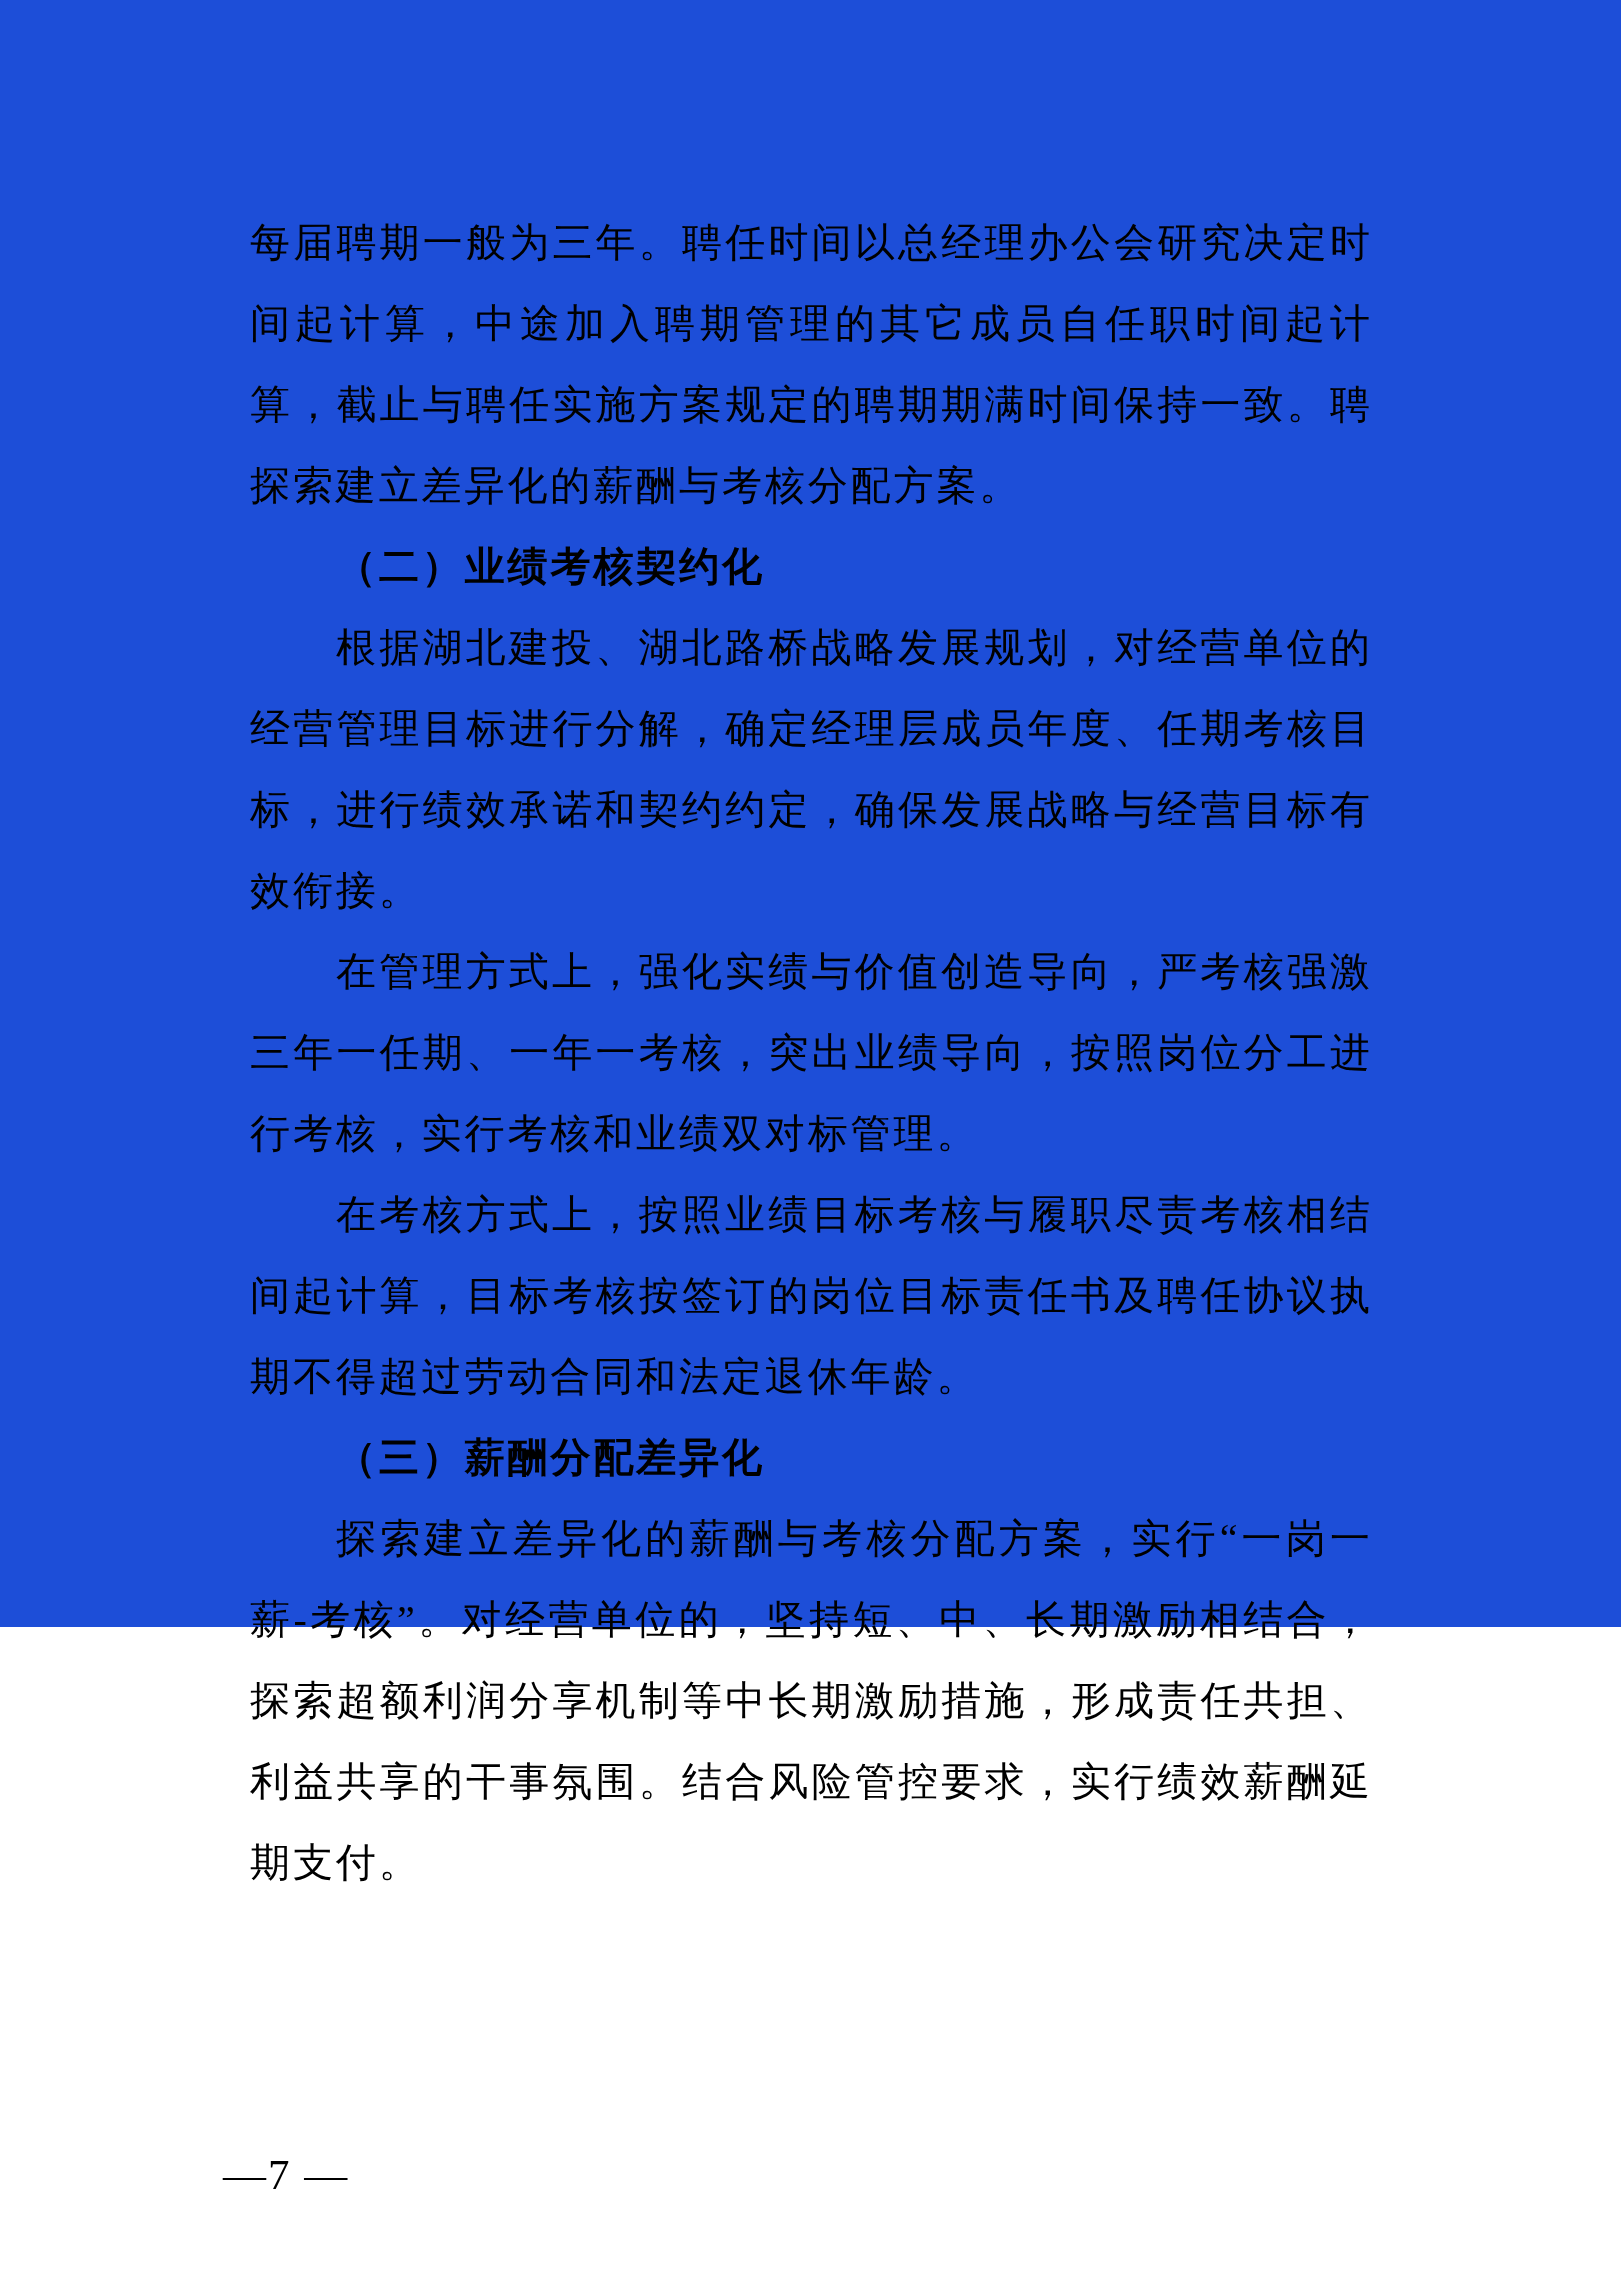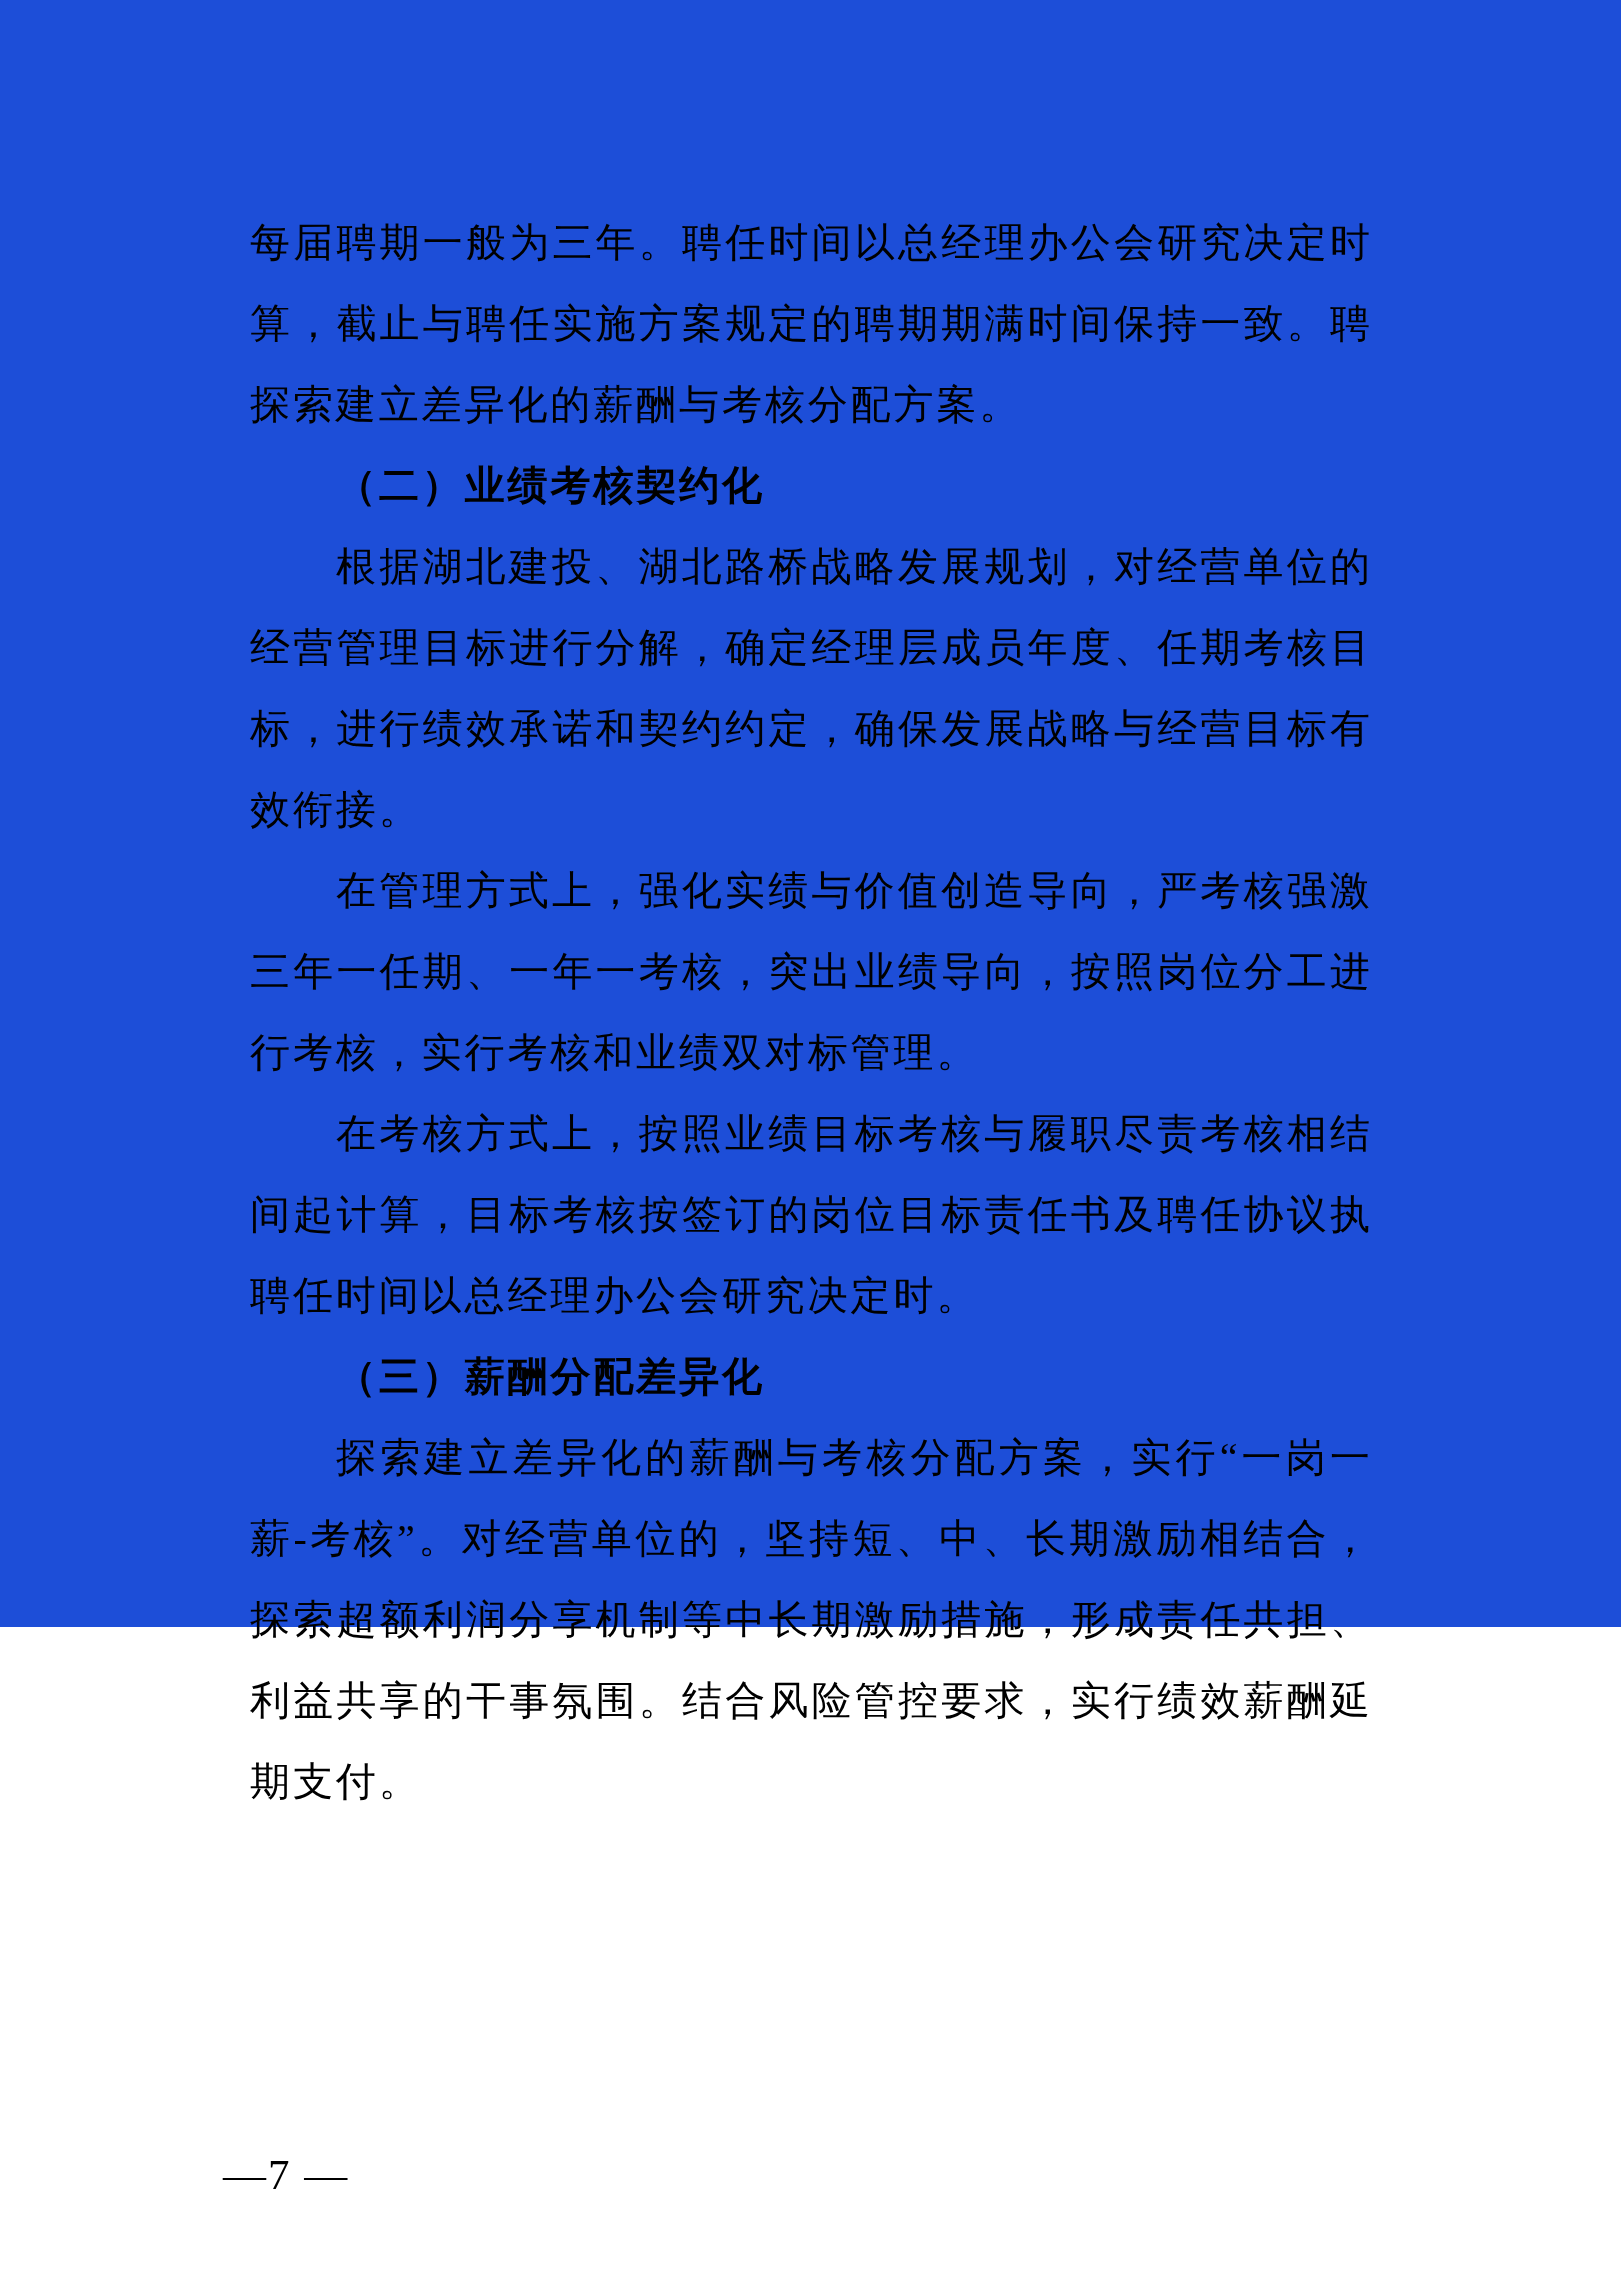--- a/index.html
+++ b/index.html
@@ -49,33 +49,34 @@
       letter-spacing: 2px;
       white-space: pre;
     }
   </style>
 </head>
 <body>
 
 <div class="page">
   <div class="text-block">
     <div class="line j">每届聘期一般为三年。聘任时间以总经理办公会研究决定时</div>
+    <div class="line j">间起计算，中途加入聘期管理的其它成员自任职时间起计</div>
     <div class="line j">算，截止与聘任实施方案规定的聘期期满时间保持一致。聘</div>
     <div class="line">探索建立差异化的薪酬与考核分配方案。</div>
     <div class="line heading indent">（二）业绩考核契约化</div>
     <div class="line j indent">根据湖北建投、湖北路桥战略发展规划，对经营单位的</div>
     <div class="line j">经营管理目标进行分解，确定经理层成员年度、任期考核目</div>
     <div class="line j">标，进行绩效承诺和契约约定，确保发展战略与经营目标有</div>
     <div class="line">效衔接。</div>
     <div class="line j indent">在管理方式上，强化实绩与价值创造导向，严考核强激</div>
     <div class="line j">三年一任期、一年一考核，突出业绩导向，按照岗位分工进</div>
     <div class="line">行考核，实行考核和业绩双对标管理。</div>
     <div class="line j indent">在考核方式上，按照业绩目标考核与履职尽责考核相结</div>
     <div class="line j">间起计算，目标考核按签订的岗位目标责任书及聘任协议执</div>
-    <div class="line">聘任时间以总经理办公会研究决定时。</div>
+    <div class="line">期不得超过劳动合同和法定退休年龄。</div>
     <div class="line heading indent">（三）薪酬分配差异化</div>
     <div class="line j indent">探索建立差异化的薪酬与考核分配方案，实行“一岗一</div>
     <div class="line j">薪-考核”。对经营单位的，坚持短、中、长期激励相结合，</div>
     <div class="line j">探索超额利润分享机制等中长期激励措施，形成责任共担、</div>
     <div class="line j">利益共享的干事氛围。结合风险管控要求，实行绩效薪酬延</div>
     <div class="line">期支付。</div>
   </div>
 
   <div class="page-num">—7 —</div>
 </div>

